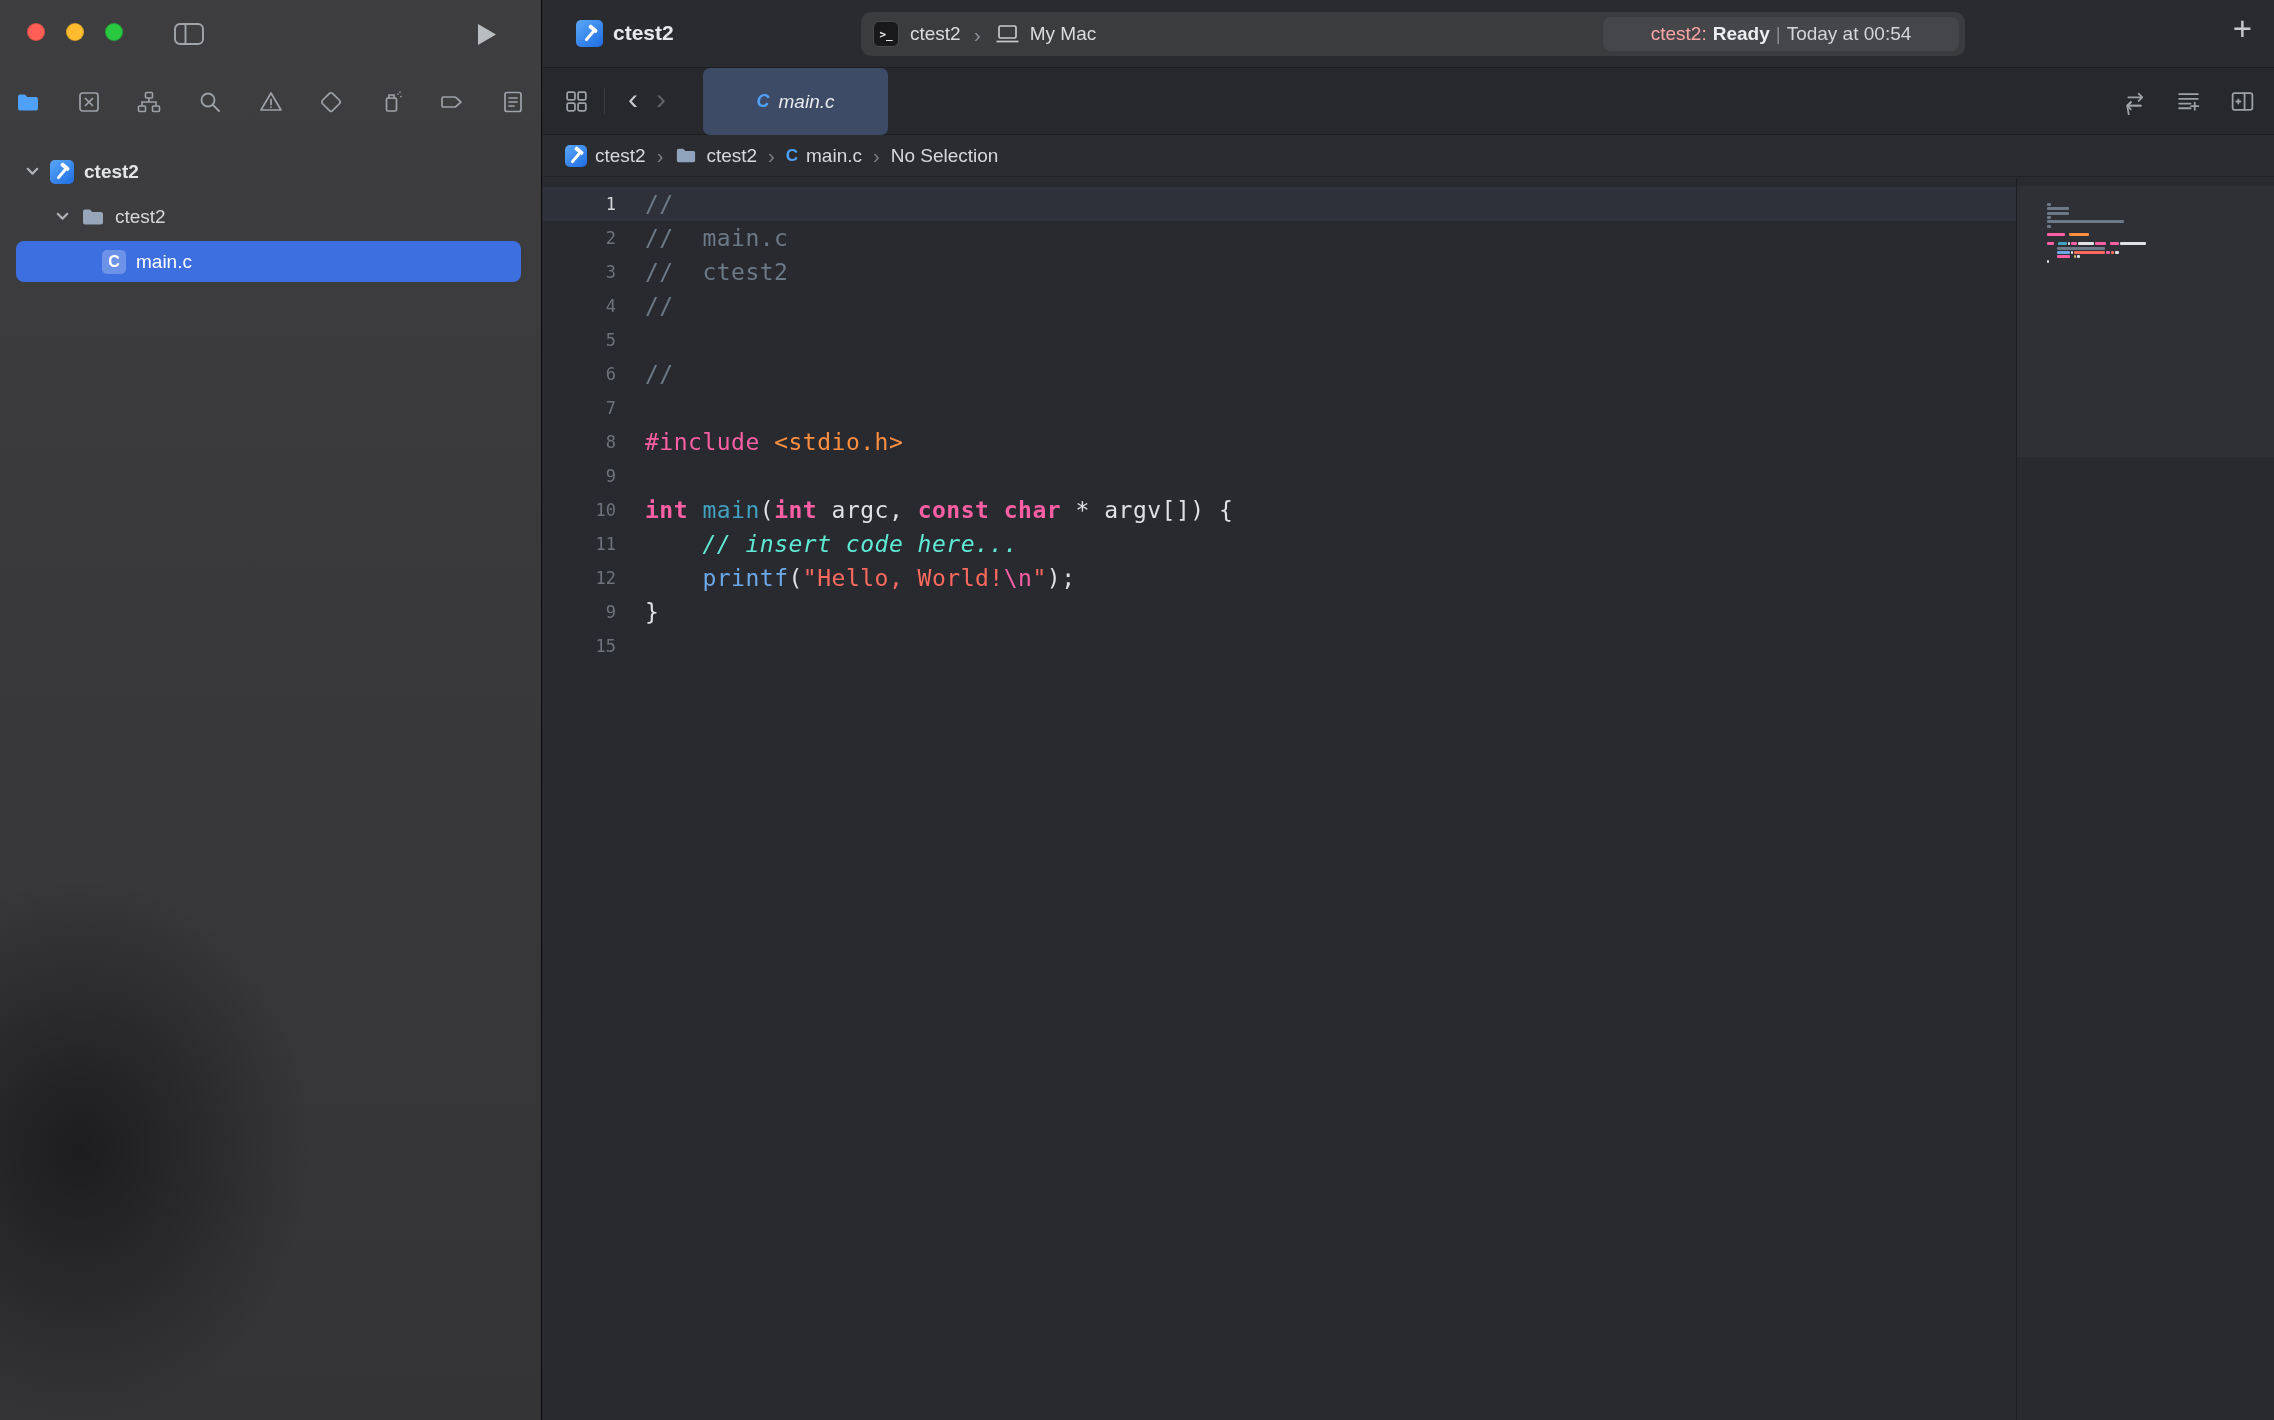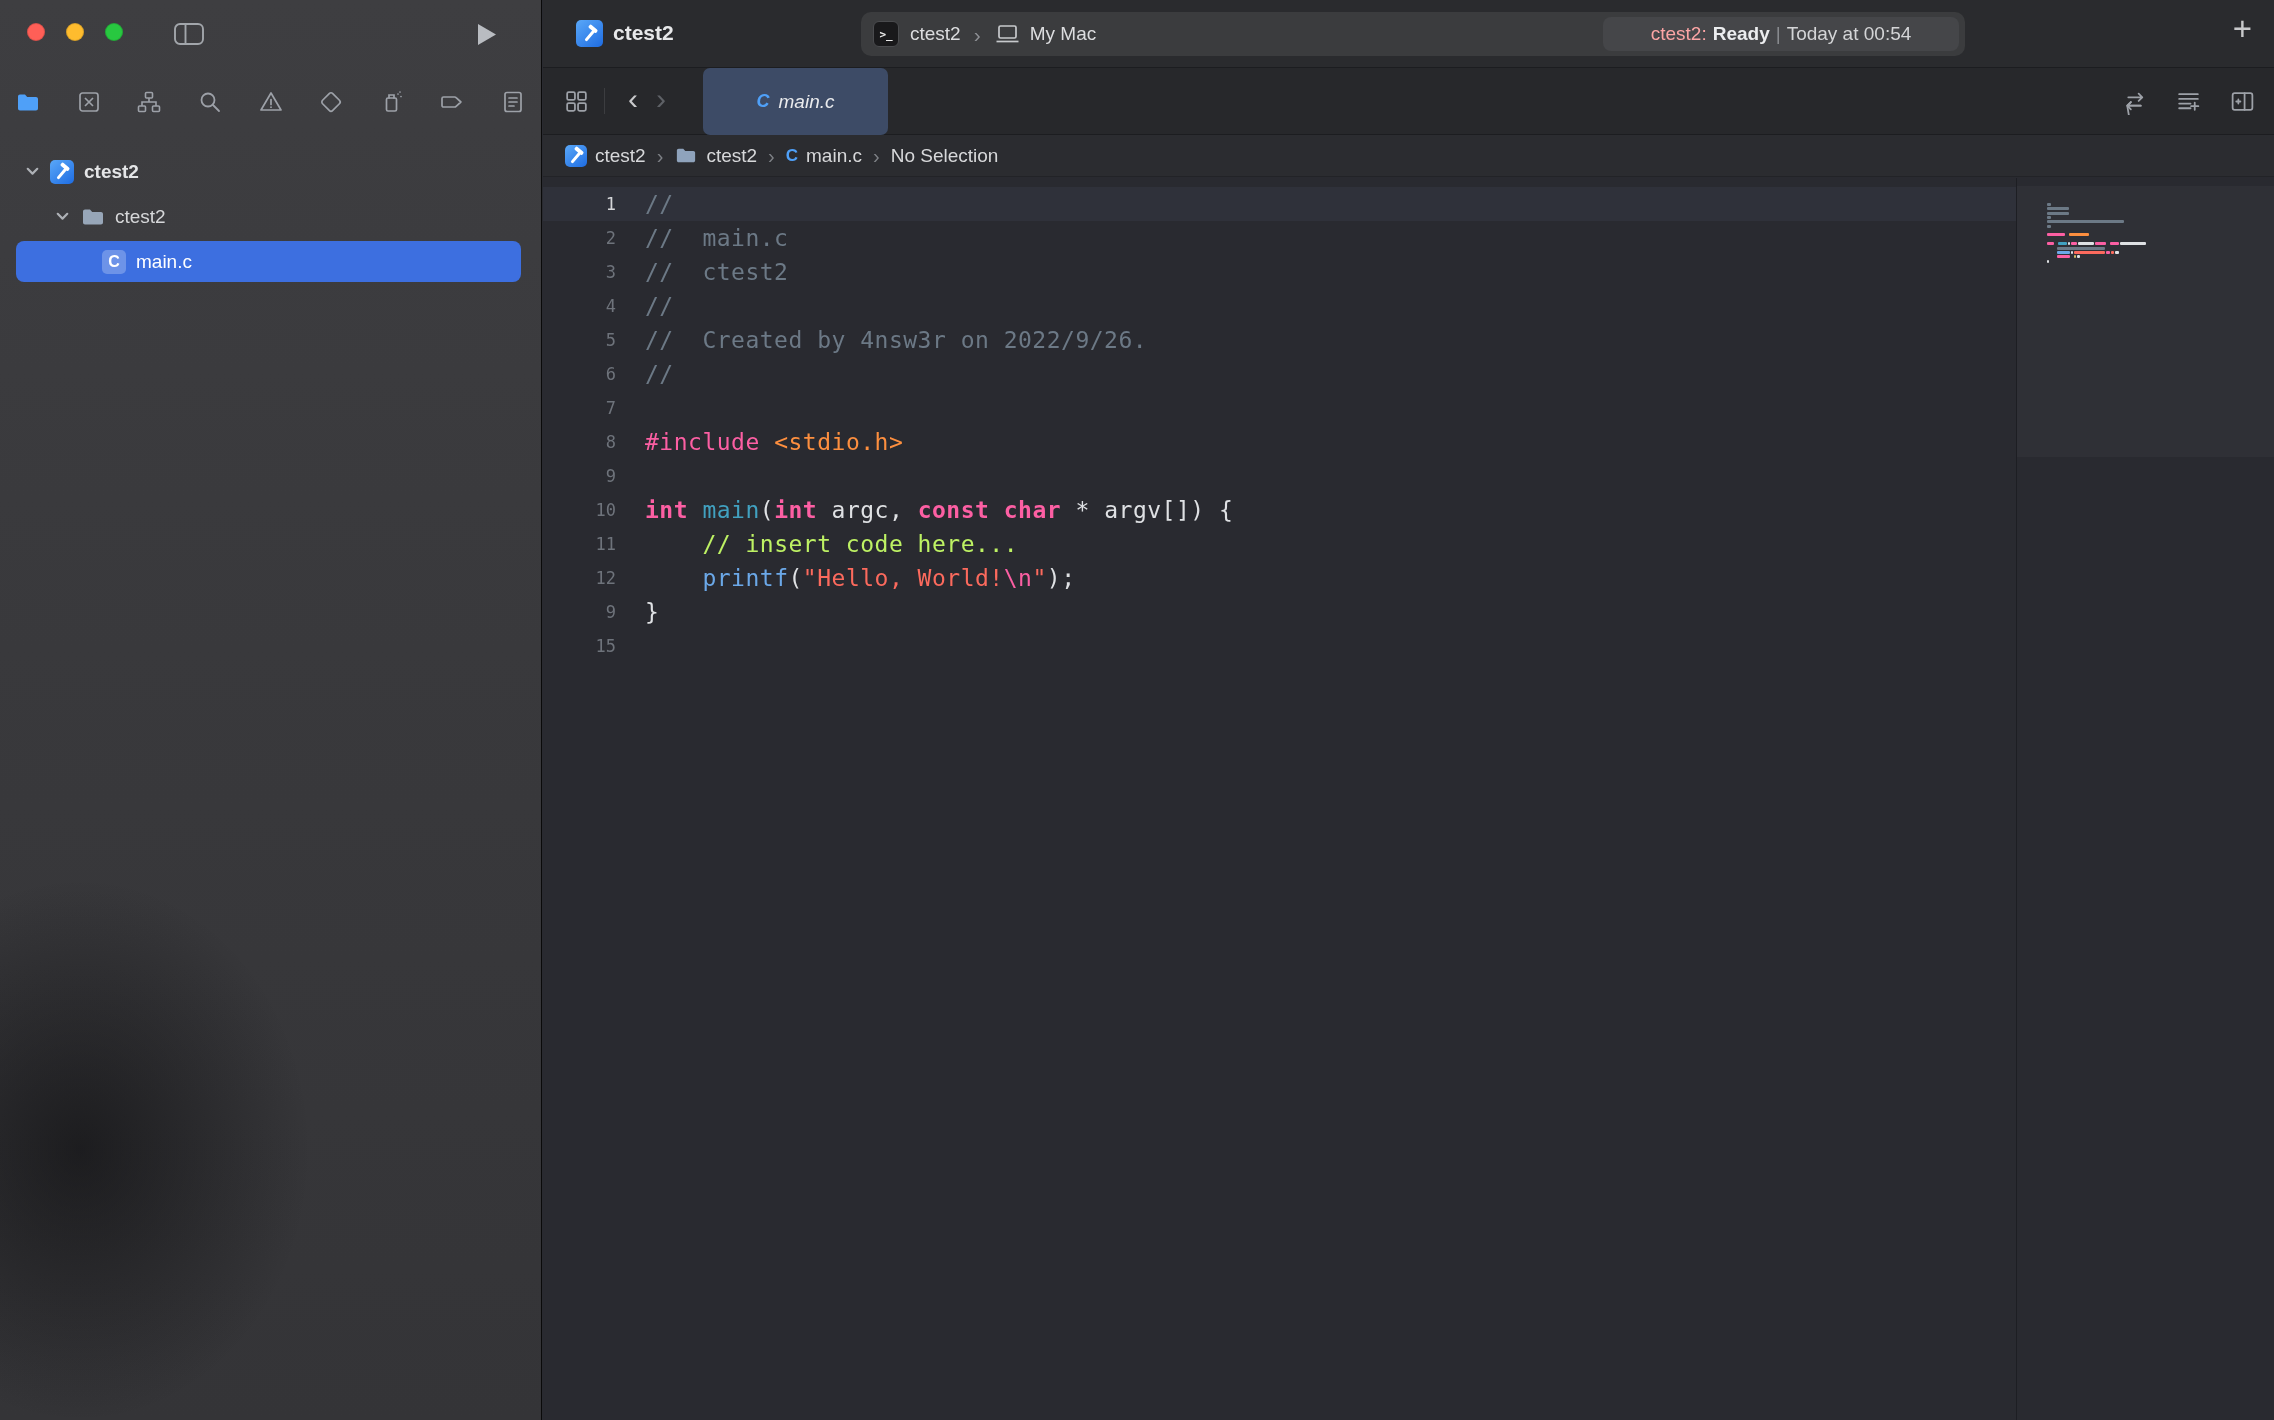--- a/index.html
+++ b/index.html
@@ -327,21 +327,20 @@
         <div class="code-row">
           <span class="ln">3</span>
           <span class="code"><span style="color:#6C7986;">//  ctest2</span></span>
         </div>
         <div class="code-row">
           <span class="ln">4</span>
           <span class="code"><span style="color:#6C7986;">//</span></span>
         </div>
         <div class="code-row">
           <span class="ln">5</span>
-          <span class="code"><span style="color:#6C7986;">//  Created by 4nsw3r on 2022/9/26.</span></span>
         </div>
         <div class="code-row">
           <span class="ln">6</span>
           <span class="code"><span style="color:#6C7986;">//</span></span>
         </div>
         <div class="code-row">
           <span class="ln">7</span>
           <span class="code"></span>
         </div>
         <div class="code-row">
@@ -351,21 +350,21 @@
         <div class="code-row">
           <span class="ln">9</span>
           <span class="code"></span>
         </div>
         <div class="code-row">
           <span class="ln">10</span>
           <span class="code"><span style="color:#FC5FA3;font-weight:bold;">int</span><span style="color:#DFE1E4;"> </span><span style="color:#41A1C0;">main</span><span style="color:#DFE1E4;">(</span><span style="color:#FC5FA3;font-weight:bold;">int</span><span style="color:#DFE1E4;"> argc, </span><span style="color:#FC5FA3;font-weight:bold;">const</span><span style="color:#DFE1E4;"> </span><span style="color:#FC5FA3;font-weight:bold;">char</span><span style="color:#DFE1E4;"> * argv[]) {</span></span>
         </div>
         <div class="code-row">
           <span class="ln">11</span>
-          <span class="code"><span style="color:#DFE1E4;">    </span><span style="color:#bef264;">// insert code here...</span></span>
+          <span class="code"><span style="color:#DFE1E4;">    </span><span style="color:#5eead4;font-style:italic;">// insert code here...</span></span>
         </div>
         <div class="code-row">
           <span class="ln">12</span>
           <span class="code"><span style="color:#DFE1E4;">    </span><span style="color:#6BA8E8;">printf</span><span style="color:#DFE1E4;">(</span><span style="color:#FC6A5D;">"Hello, World!</span><span style="color:#FC5FA3;">\n</span><span style="color:#FC6A5D;">"</span><span style="color:#DFE1E4;">);</span></span>
         </div>
         <div class="code-row">
           <span class="ln">9</span>
           <span class="code"><span style="color:#DFE1E4;">}</span></span>
         </div>
         <div class="code-row">

